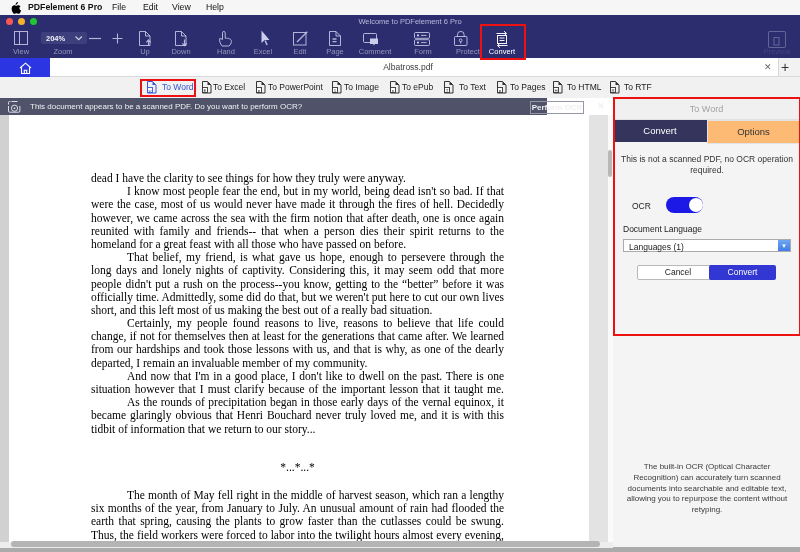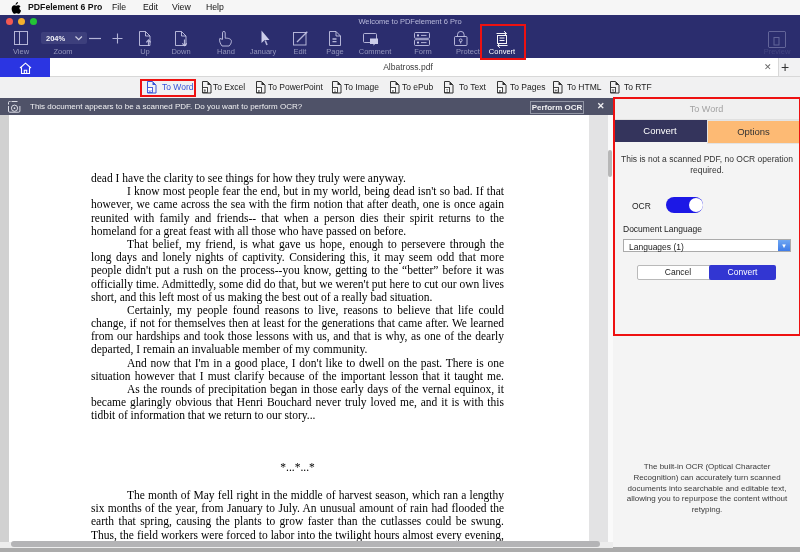--- a/index.html
+++ b/index.html
@@ -14,21 +14,21 @@
   #wtitle{position:absolute;top:2px;left:0;width:820px;text-align:center;font-size:7.5px;color:#b9badb}
   .tblabel{position:absolute;top:31.5px;font-size:7.5px;color:#9496bc;text-align:center;transform:translateX(-50%);white-space:nowrap}
   
   #tabbar{left:0;top:58px;width:800px;height:19px;background:#fff;border-bottom:1px solid #d8d8d8;box-sizing:border-box}
   #hometab{position:absolute;left:0;top:0;width:50px;height:19px;background:#2b35e2}
   #tabtitle{position:absolute;left:0;top:4px;width:816px;text-align:center;font-size:8.5px;color:#3c3c3c}
   
   #convrow{left:0;top:77px;width:800px;height:21px;background:#f1f1f2}
   .citem{position:absolute;top:4.5px;height:12px;font-size:8.5px;color:#1a1a1a;white-space:nowrap}
   
-  #notif{left:0;top:98px;width:613px;height:17px;background:#4f5268;color:#f0f0f2;font-size:8px}
+  #notif{left:0;top:98px;width:547px;height:17px;background:#4f5268;color:#f0f0f2;font-size:8px}
   
   #docarea{left:0;top:115px;width:613px;height:437px;background:#d1d1d1}
   #page{position:absolute;left:9px;top:0;width:580px;height:433px;background:#fff}
   #rmargin{position:absolute;left:589px;top:0;width:19px;height:427px;background:#e3e3e4}
   #vtrack{position:absolute;left:608px;top:0;width:5px;height:427px;background:#fafafa}
   #vthumb{position:absolute;left:608px;top:35px;width:4px;height:27px;background:#b7b7b7;border-radius:2px}
   #hbar{z-index:10;position:absolute;left:0;top:427px;width:613px;height:6px;background:#ededed}
   #hthumb{z-index:11;position:absolute;left:11px;top:426px;width:589px;height:6px;background:#b4b4b6;border-radius:3px}
   #bottomstrip{left:0;top:547px;width:800px;height:5px;background:#ababab}
   
@@ -121,21 +121,21 @@
         <rect x="774" y="22.5" width="5" height="7.5"></rect>
       </g>
     </g>
   </svg>
   <div style="position:absolute;left:46px;top:18.5px;font-size:7.5px;font-weight:bold;color:#f2f2f8">204%</div>
   <div class="tblabel" style="left:21px">View</div>
   <div class="tblabel" style="left:63px">Zoom</div>
   <div class="tblabel" style="left:145px">Up</div>
   <div class="tblabel" style="left:181px">Down</div>
   <div class="tblabel" style="left:226px">Hand</div>
-  <div class="tblabel" style="left:263px">January</div>
+  <div class="tblabel" style="left:263px">Excel</div>
   <div class="tblabel" style="left:300px">Edit</div>
   <div class="tblabel" style="left:335px">Page</div>
   <div class="tblabel" style="left:375px">Comment</div>
   <div class="tblabel" style="left:423px">Form</div>
   <div class="tblabel" style="left:468px">Protect</div>
   <div class="tblabel" style="left:502px;color:#fff">Convert</div>
   <div class="tblabel" style="left:777px;opacity:.22">Preview</div>
 </div>
 
 <div class="abs" id="tabbar">
@@ -234,20 +234,21 @@
   <div id="rmargin"></div>
   <div id="vtrack"></div>
   <div id="vthumb"></div>
   <div id="hbar"></div>
   <div id="hthumb"></div>
 </div>
 
 <div class="abs doctxt" style="top:172px" id="blockA">
 <div>dead I have the clarity to see things for how they truly were anyway.</div>
 <div class="j ind">I know most people fear the end, but in my world, being dead isn't so bad. If that</div>
+<div class="j">were the case, most of us would never have made it through the fires of hell. Decidedly</div>
 <div class="j">however, we came across the sea with the firm notion that after death, one is once again</div>
 <div class="j">reunited with family and friends-- that when a person dies their spirit returns to the</div>
 <div>homeland for a great feast with all those who have passed on before.</div>
 <div class="j ind">That belief, my friend, is what gave us hope, enough to persevere through the</div>
 <div class="j">long days and lonely nights of captivity. Considering this, it may seem odd that more</div>
 <div class="j">people didn't put a rush on the process--you know, getting to the “better” before it was</div>
 <div class="j">officially time. Admittedly, some did do that, but we weren't put here to cut our own lives</div>
 <div>short, and this left most of us making the best out of a really bad situation.</div>
 <div class="j ind">Certainly, my people found reasons to live, reasons to believe that life could</div>
 <div class="j">change, if not for themselves then at least for the generations that came after. We learned</div>

